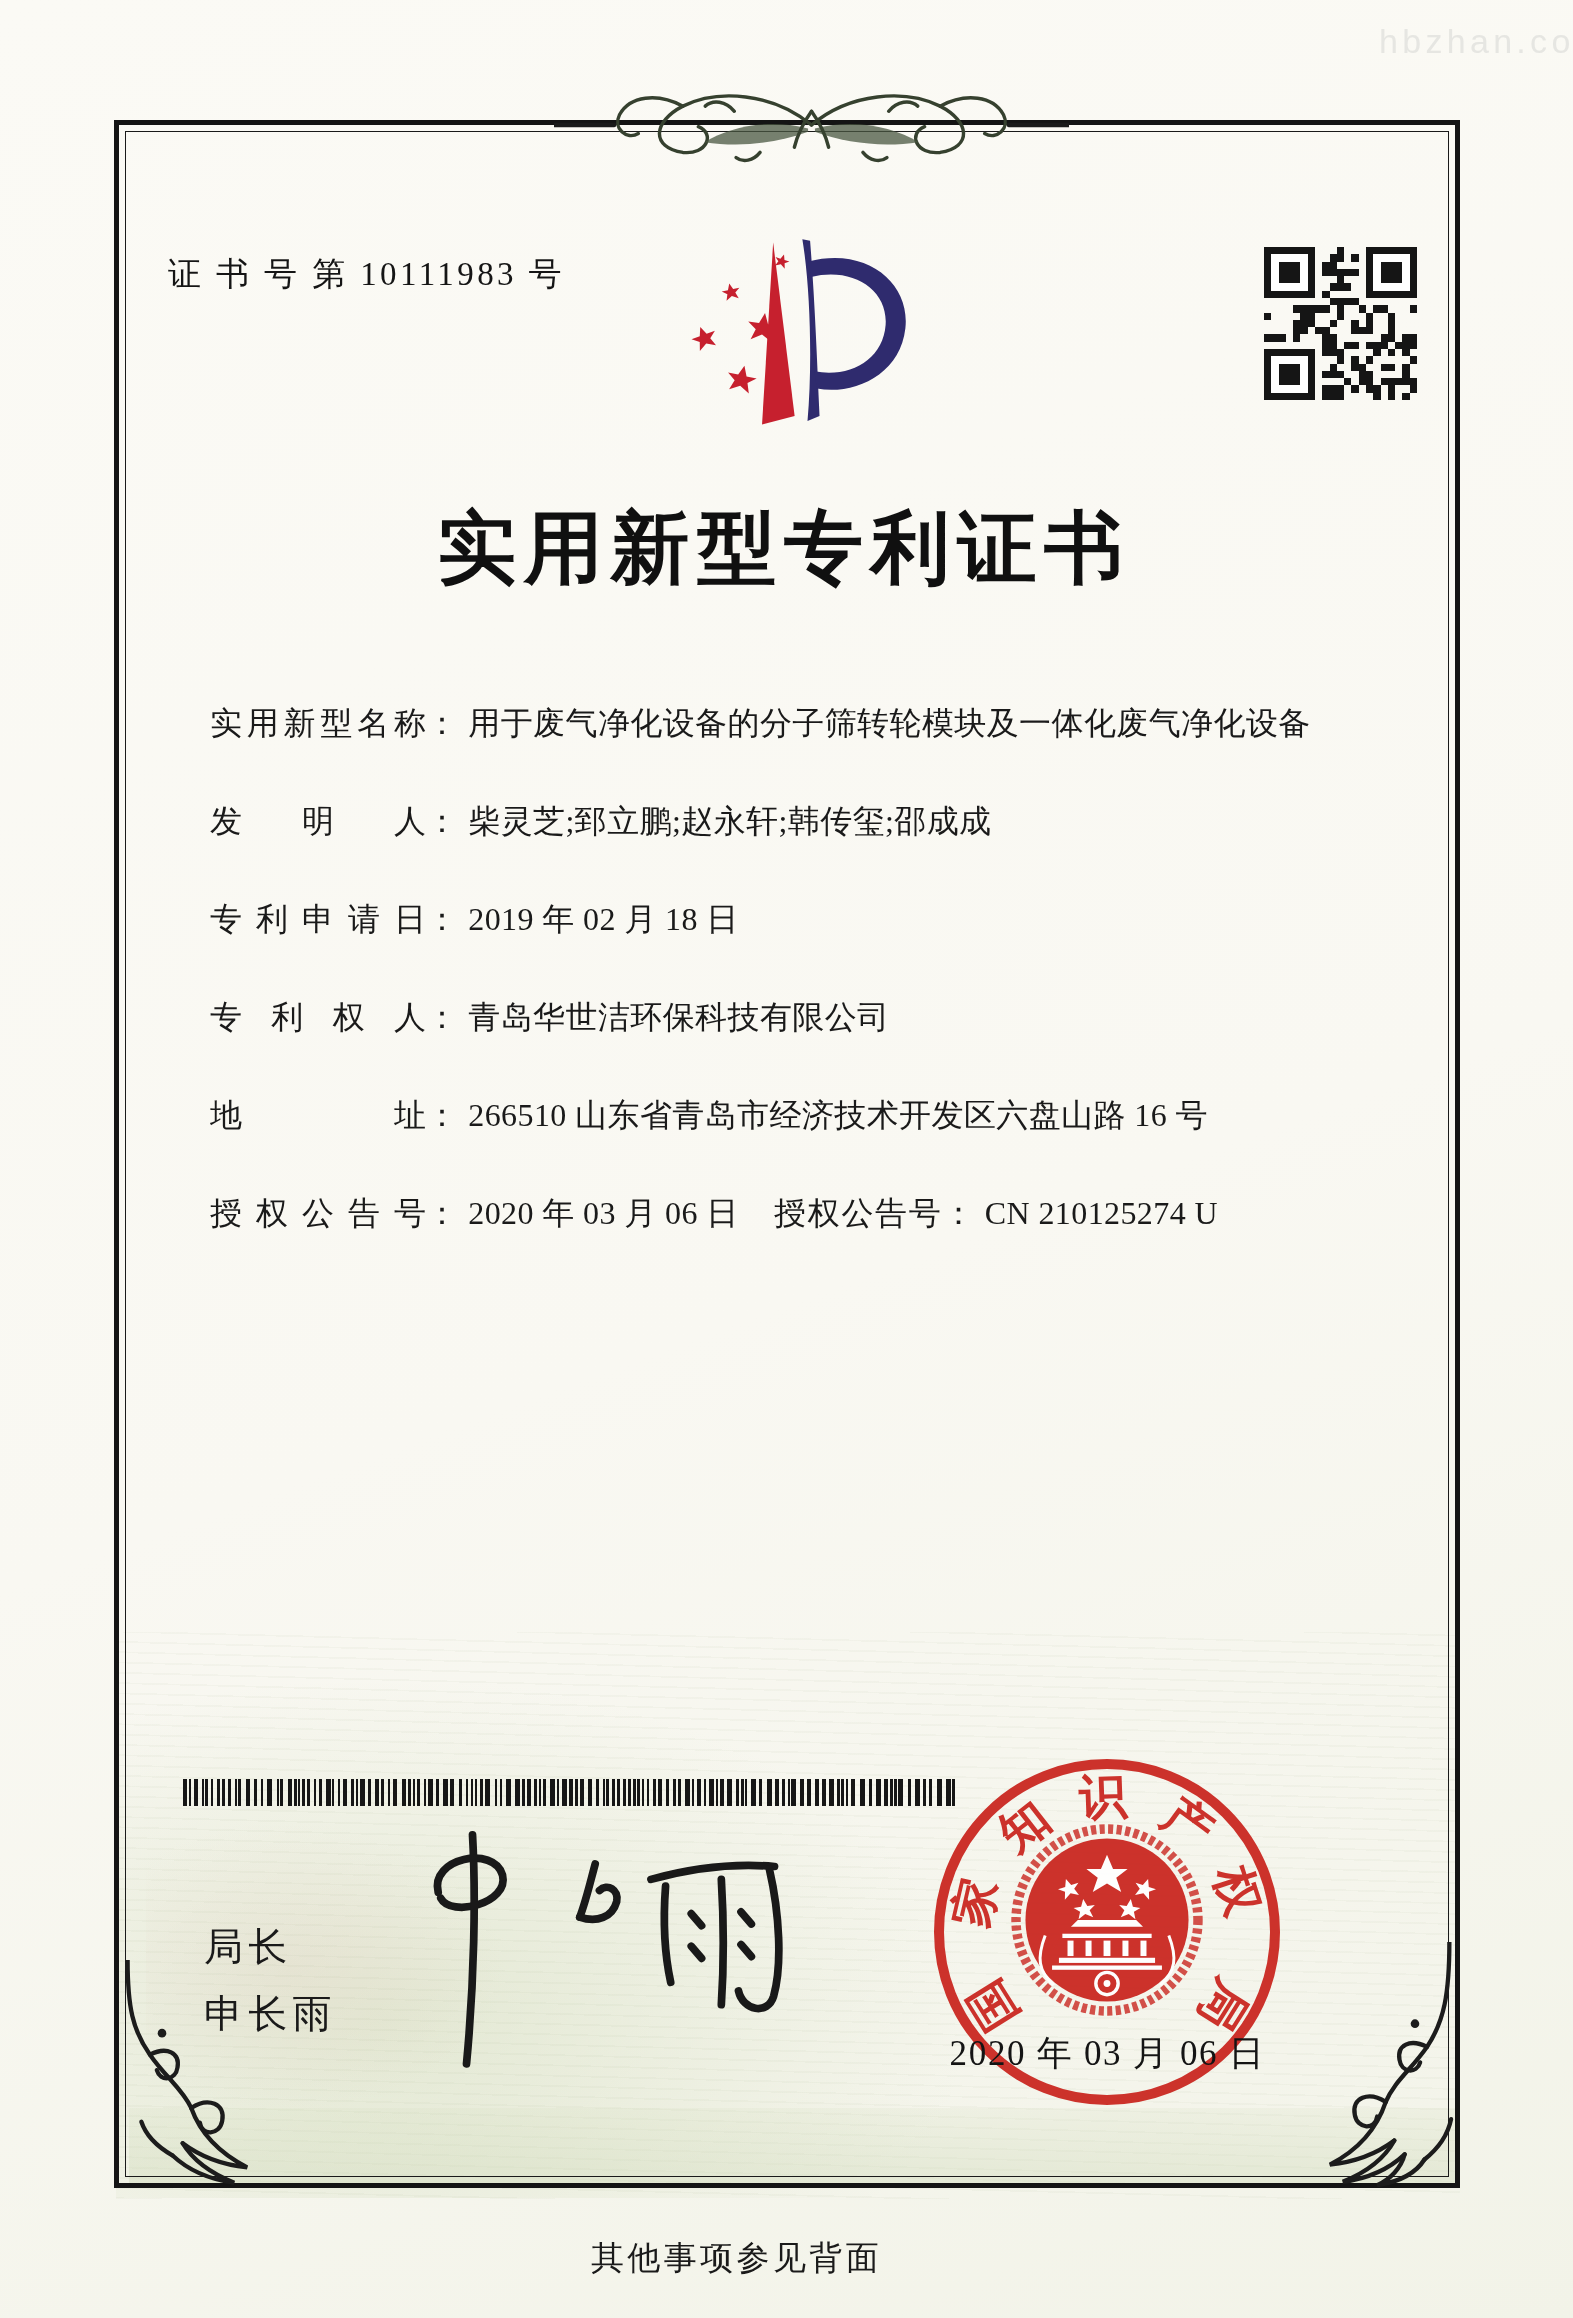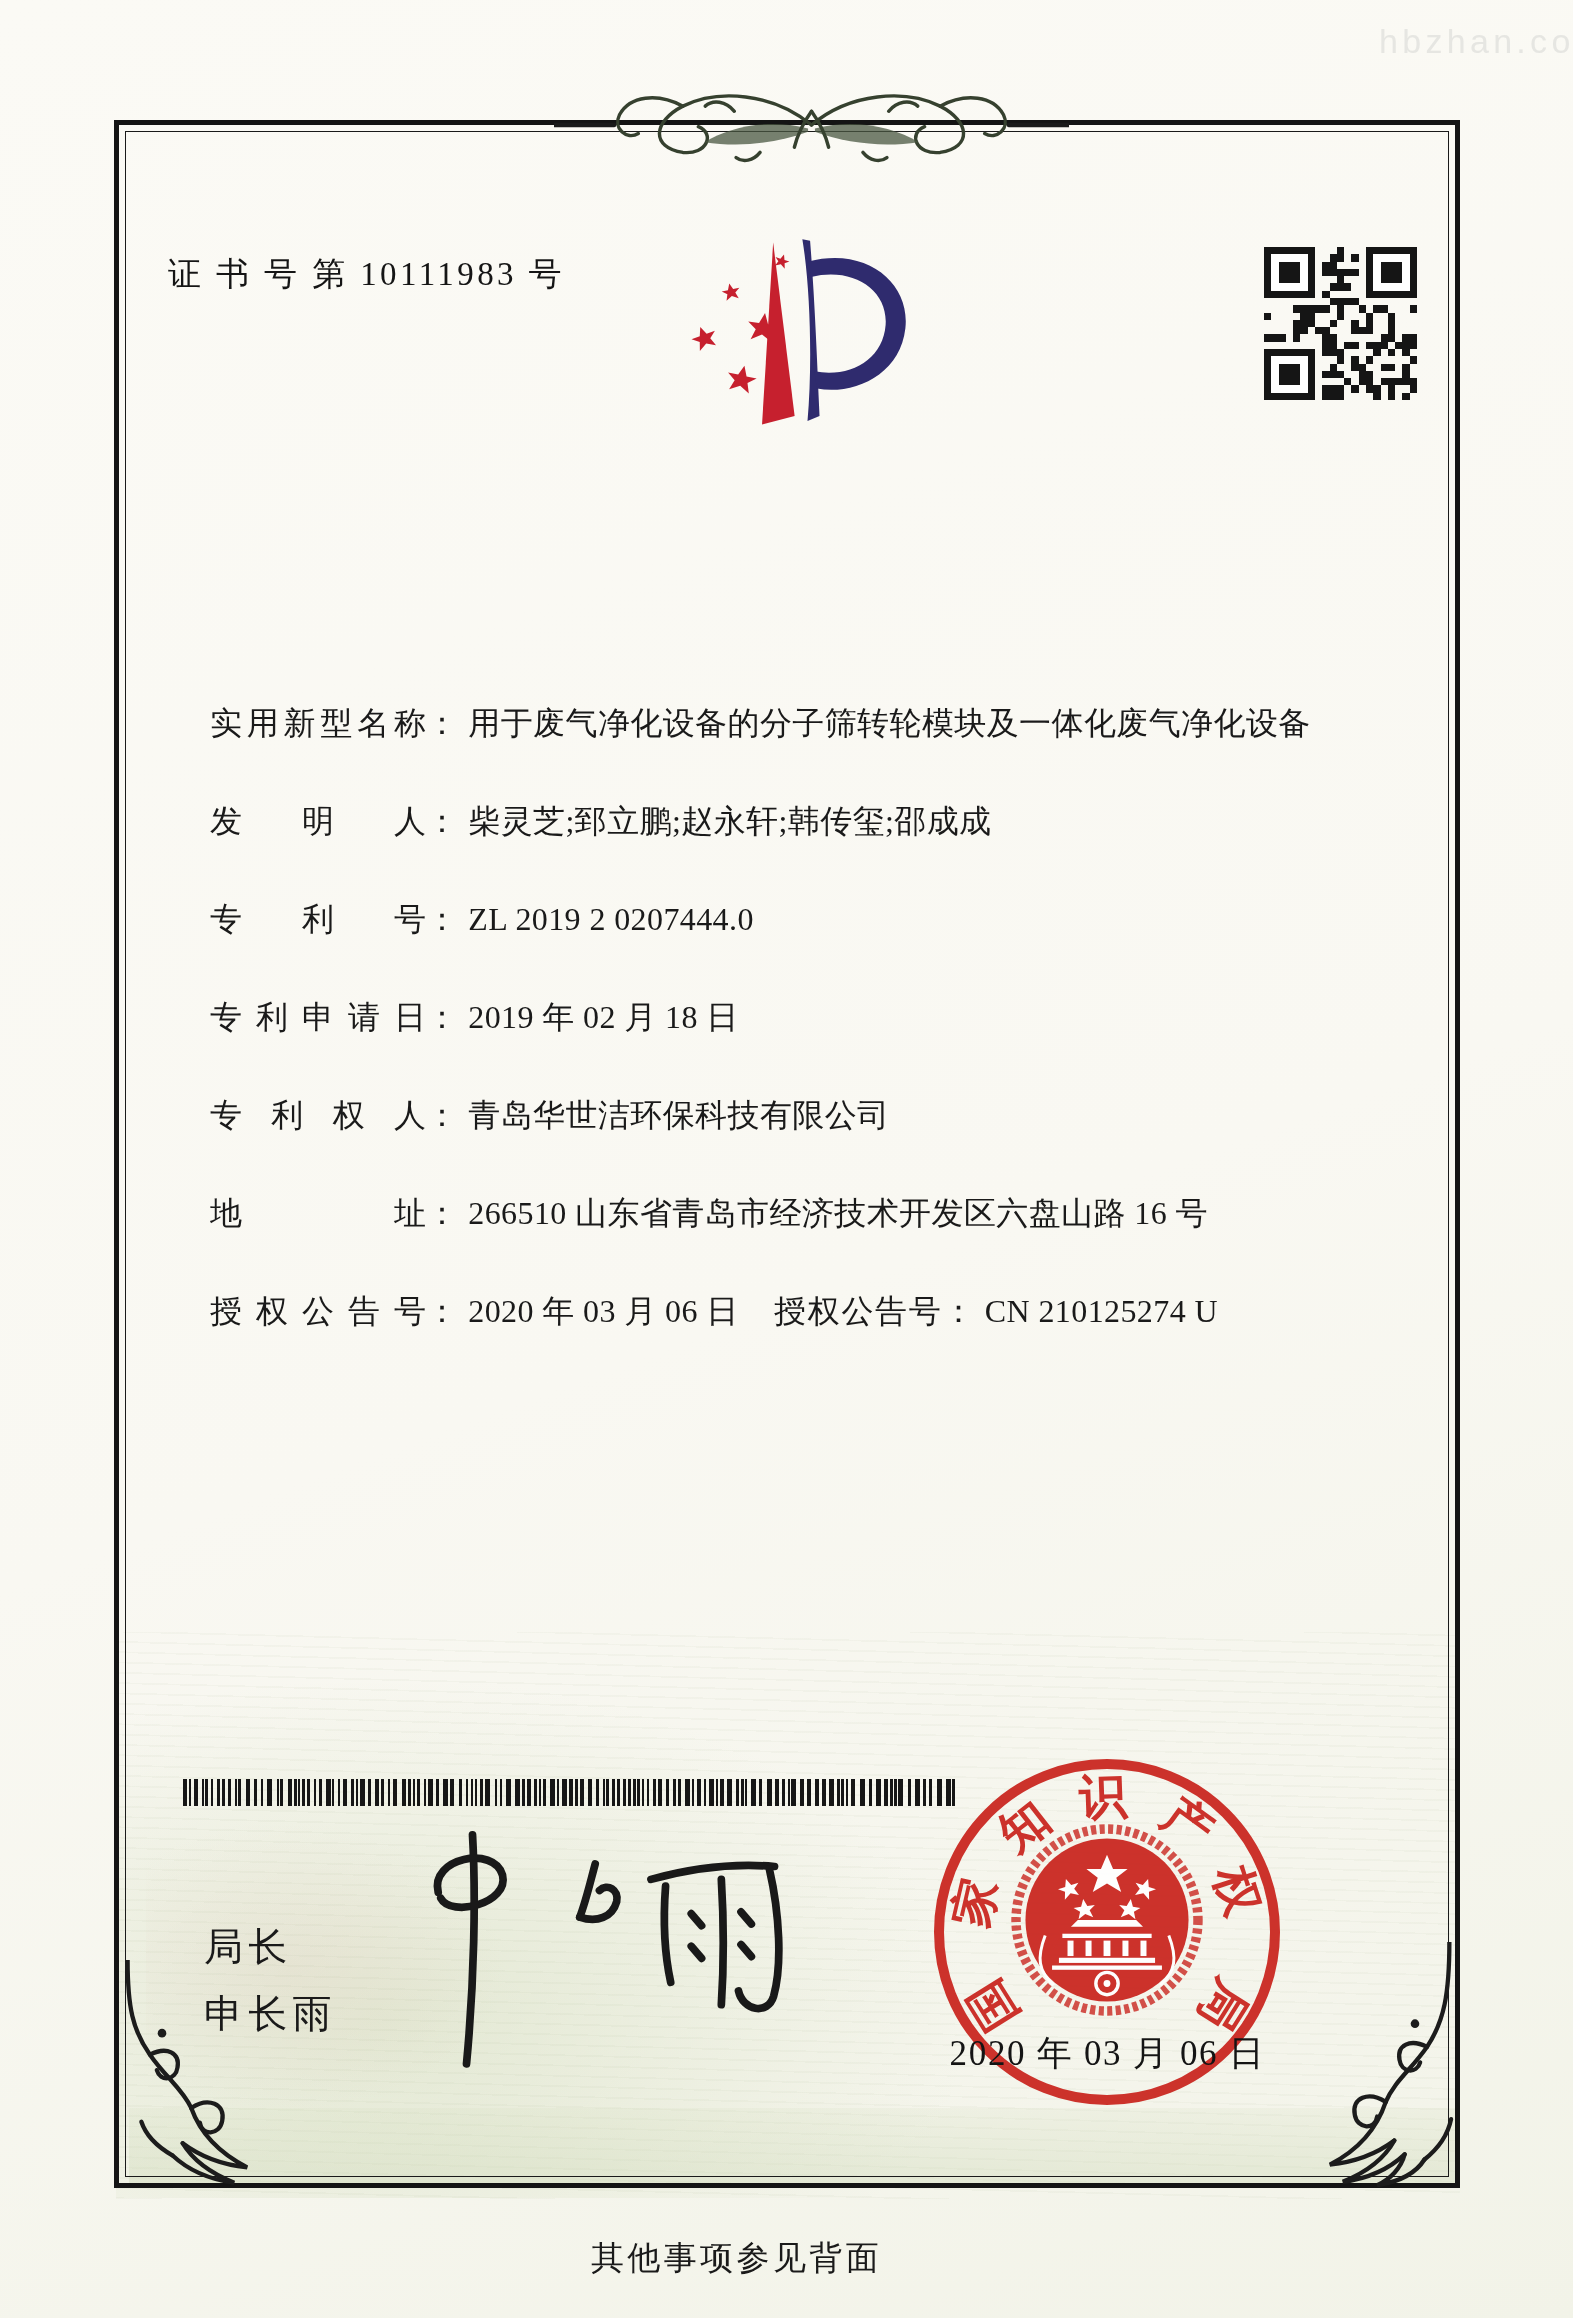--- a/index.html
+++ b/index.html
@@ -230,30 +230,28 @@
           <rect x="8" y="20" width="1" height="1"></rect>
           <rect x="9" y="20" width="1" height="1"></rect>
           <rect x="10" y="20" width="1" height="1"></rect>
           <rect x="15" y="20" width="1" height="1"></rect>
           <rect x="17" y="20" width="1" height="1"></rect>
           <rect x="19" y="20" width="1" height="1"></rect>
         </g>
       </svg>
   </div>
 
+  <div class="title">实用新型专利证书</div>
 
   <div class="fields">
     <div class="f-row">
       <span class="f-label">实用新型名称</span><span class="f-colon">：</span><span class="f-value">用于废气净化设备的分子筛转轮模块及一体化废气净化设备</span>
     </div>
     <div class="f-row">
       <span class="f-label">发明人</span><span class="f-colon">：</span><span class="f-value">柴灵芝;郅立鹏;赵永轩;韩传玺;邵成成</span>
-    </div>
-    <div class="f-row">
-      <span class="f-label">专利号</span><span class="f-colon">：</span><span class="f-value">ZL 2019 2 0207444.0</span>
     </div>
     <div class="f-row">
       <span class="f-label">专利申请日</span><span class="f-colon">：</span><span class="f-value">2019 年 02 月 18 日</span>
     </div>
     <div class="f-row">
       <span class="f-label">专利权人</span><span class="f-colon">：</span><span class="f-value">青岛华世洁环保科技有限公司</span>
     </div>
     <div class="f-row">
       <span class="f-label">地址</span><span class="f-colon">：</span><span class="f-value">266510 山东省青岛市经济技术开发区六盘山路 16 号</span>
     </div>

